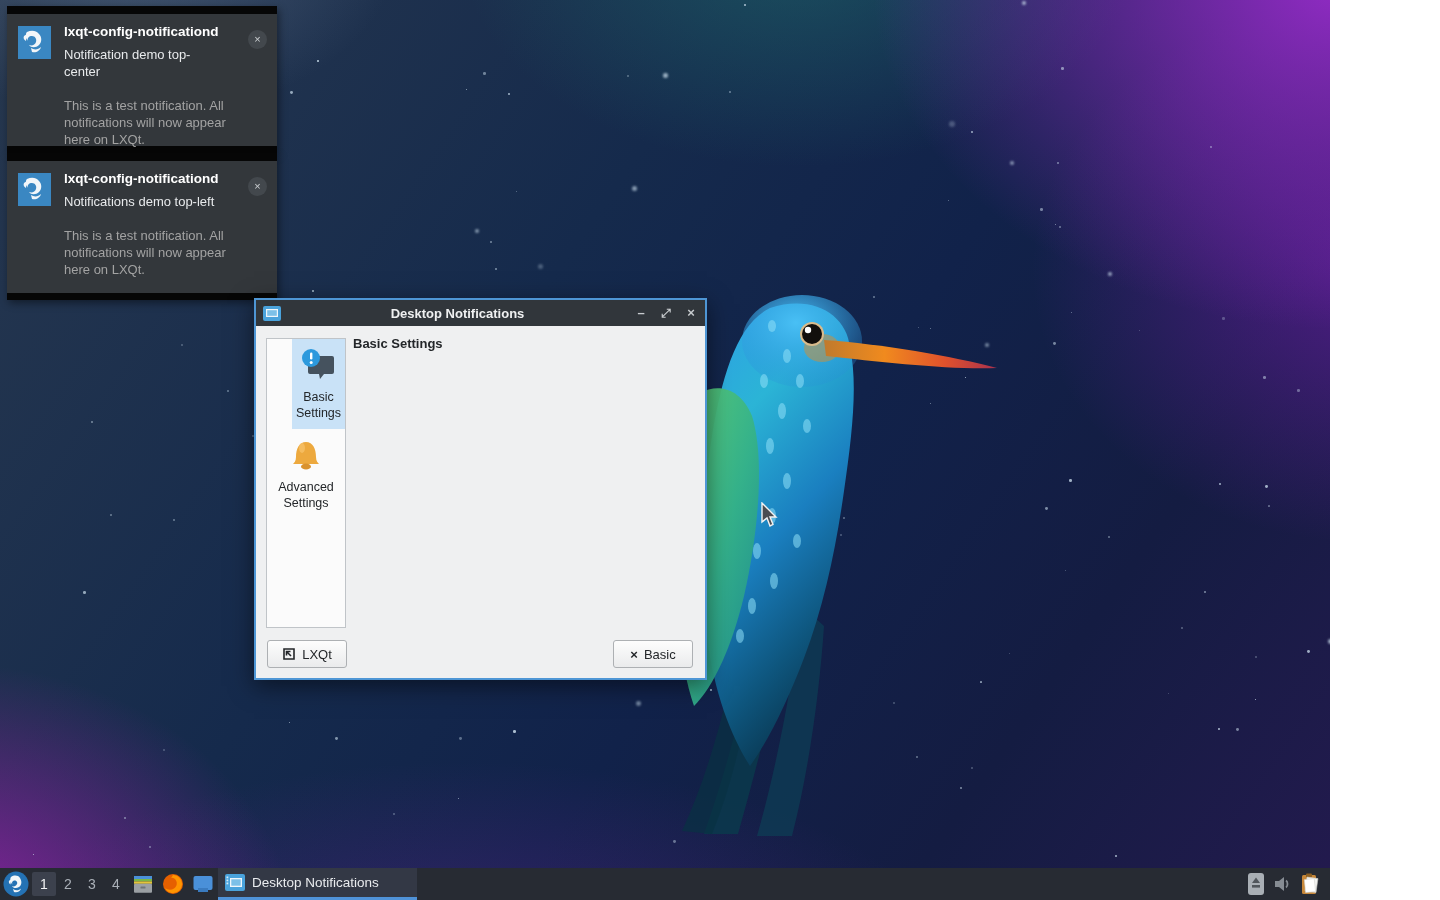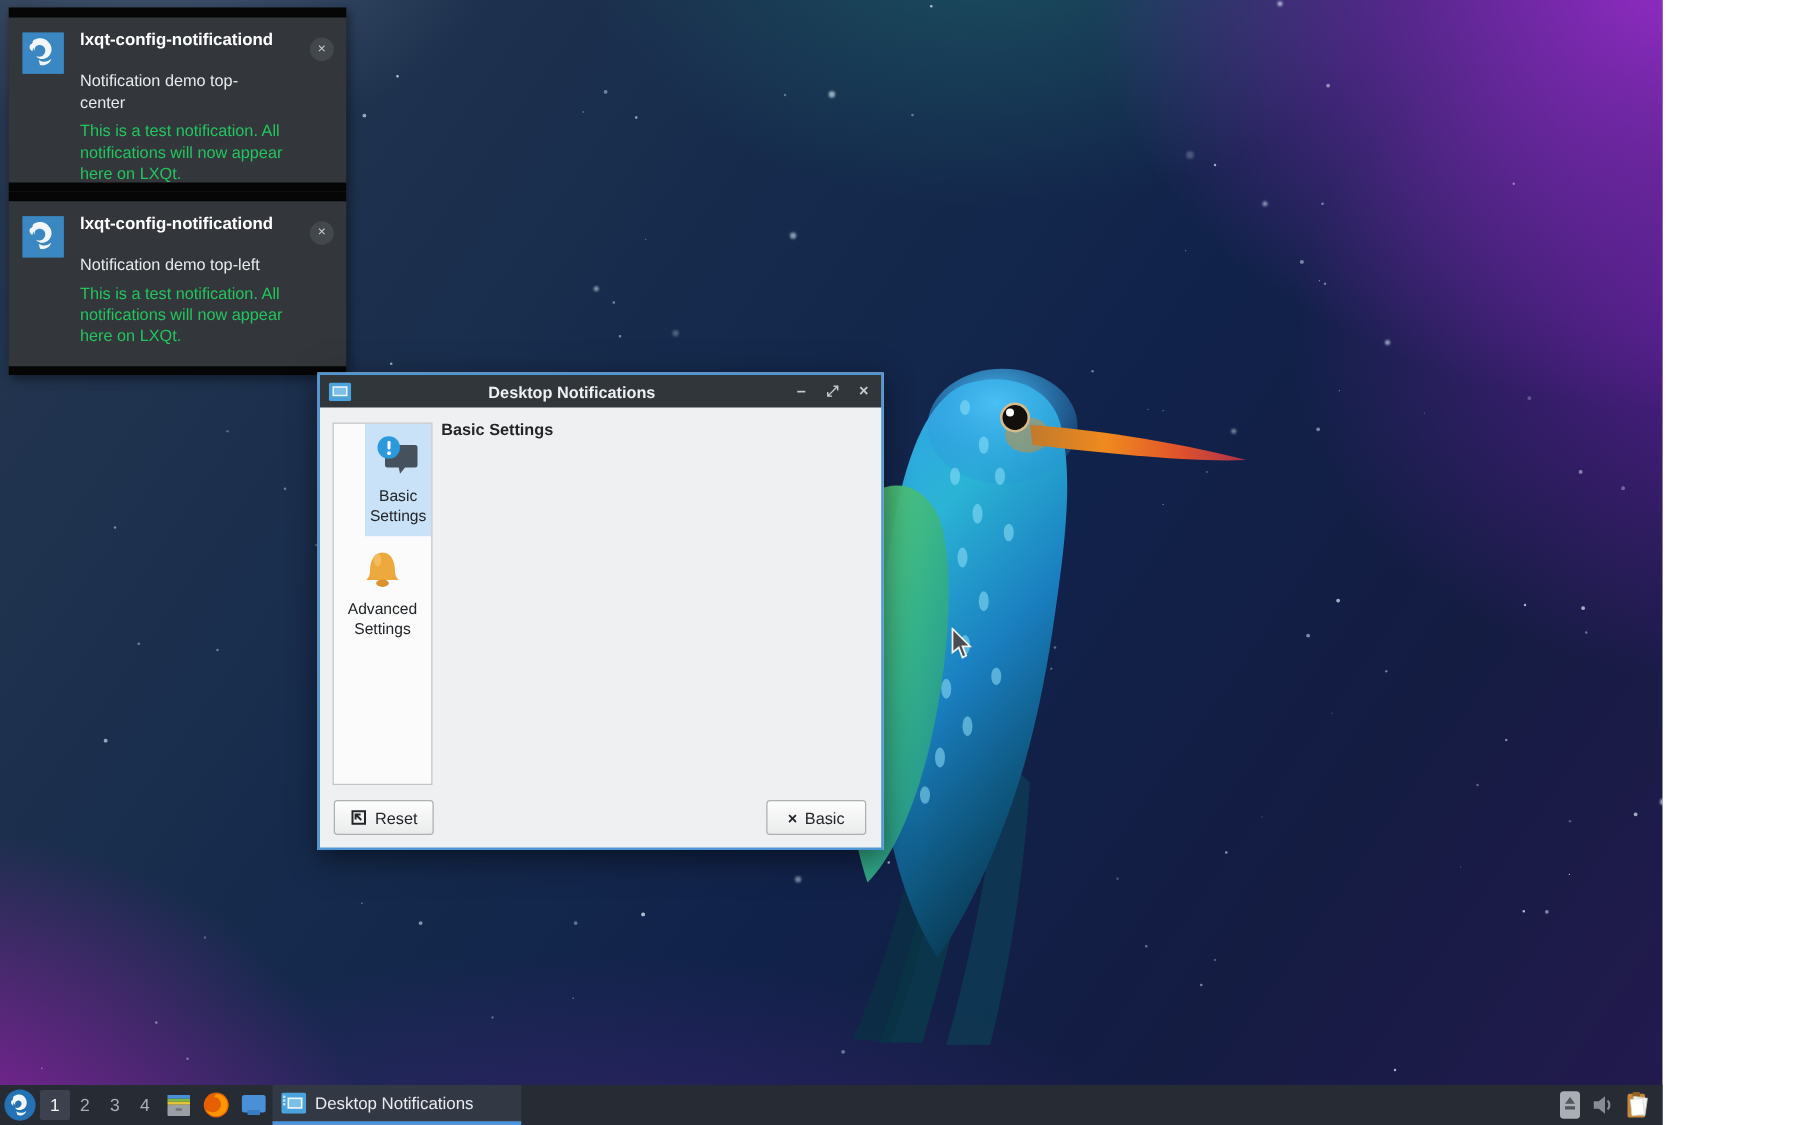--- a/index.html
+++ b/index.html
@@ -28,22 +28,22 @@
 
   
   .notif { position:absolute; left:7px; width:270px; height:147px;
     background:#33373b; border-top:8px solid #060606; border-bottom:7px solid #060606;
     color:#fff; box-shadow:2px 3px 8px rgba(0,0,0,0.45); }
   .notif.n1 { top:6px; }
   .notif.n2 { top:153px; }
   .notif-icon { position:absolute; left:11px; top:12px; width:33px; height:33px; background:#3a87c2; }
   .notif-body { position:absolute; left:57px; top:9px; width:190px; }
   .notif-app { font-size:13.5px; font-weight:bold; line-height:17px; color:#ffffff; max-width:178px; }
-  .notif-summary { font-size:13px; line-height:17px; color:#e8eaec; margin-top:16px; max-width:160px; }
-  .notif-text { font-size:13px; line-height:17px; color:#22c55e; margin-top:6px; max-width:185px; }
+  .notif-summary { font-size:13px; line-height:17px; color:#e8eaec; margin-top:6px; max-width:160px; }
+  .notif-text { font-size:13px; line-height:17px; color:#a3a3a3; margin-top:17px; max-width:185px; }
   .notif-close { position:absolute; right:10px; top:16px; width:19px; height:19px; border-radius:50%;
     background:#43484d; color:#cdd1d4; font-size:11px; line-height:19px; text-align:center; cursor:default; }
 
   
   .dialog { position:absolute; left:254px; top:298px; width:453px; height:382px;
     border:2px solid #4e96d5; background:#eff0f1; box-shadow:0 6px 22px rgba(0,0,0,0.5); }
   .titlebar { height:26px; background:#31363b; display:flex; align-items:center; padding:0 7px; }
   .titlebar-icon { width:18px; height:15px; flex:0 0 auto; }
   .titlebar-text { flex:1; text-align:center; color:#eff0f1; font-size:13px; font-weight:bold; }
   .winbtns { display:flex; gap:11px; align-items:center; color:#c7cbce; }
@@ -313,21 +313,21 @@
 
   <div class="notif n2">
     <svg class="notif-icon" viewBox="0 0 33 33">
       <rect width="33" height="33" fill="#3a87c2"></rect>
       <path d="M9,6 C13,4 18,4 21,8 C24,11 24,16 21,19 C18,22 13,22 11,19 C14,20 17,19 18,16 C19,13 17,10 14,10 C11,10 9,12 10,15 C8,12 7,8 9,6 Z" fill="#f2f6f9"></path>
       <path d="M6,10 C8,8 10,8 11,10 C9,11 8,13 8,15 C6,14 5,12 6,10 Z" fill="#f2f6f9"></path>
       <path d="M13,22 C16,24 20,24 23,21 C22,25 18,27 14,26 Z" fill="#f2f6f9"></path>
     </svg>
     <div class="notif-body">
       <div class="notif-app">lxqt-config-notificationd</div>
-      <div class="notif-summary">Notification demo top-left</div>
+      <div class="notif-summary">Notifications demo top-left</div>
       <div class="notif-text">This is a test notification. All notifications will now appear here on LXQt.</div>
     </div>
     <div class="notif-close">×</div>
   </div>
 
   <div class="dialog">
     <div class="titlebar">
       <svg class="titlebar-icon" viewBox="0 0 18 15">
         <rect width="18" height="15" rx="2" fill="#4aa3dc"></rect>
         <rect x="3" y="3" width="12" height="8" fill="#eef6fb"></rect>
@@ -365,21 +365,21 @@
       </div>
 
       <div class="main-heading">Basic Settings</div>
 
 
       <div class="btn btn-reset">
         <svg width="14" height="14" viewBox="0 0 14 14">
           <path d="M2,2 h10 v10 h-10 Z" fill="none" stroke="#232629" stroke-width="1.6"></path>
           <path d="M9,9 L4.5,4.5 M4.5,8.5 L4.5,4.5 L8.5,4.5" fill="none" stroke="#232629" stroke-width="1.6"></path>
         </svg>
-        <span>Reset</span>
+        <span>LXQt</span>
       </div>
       <div class="btn btn-close">
         <span class="x-glyph">×</span>
         <span>Basic</span>
       </div>
     </div>
   </div>
 
   <div class="taskbar">
     <div class="menu-btn">

